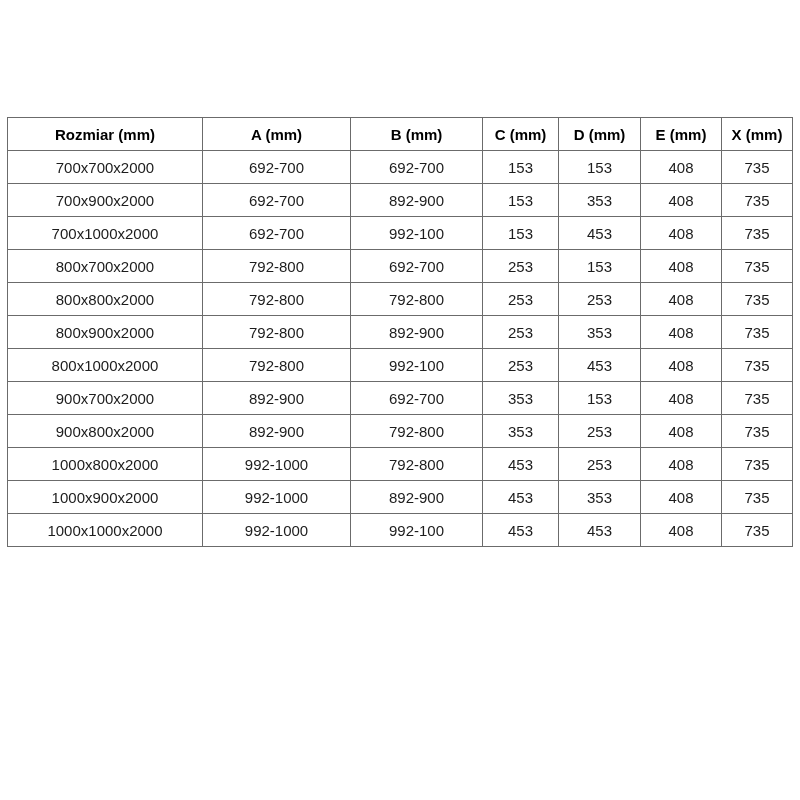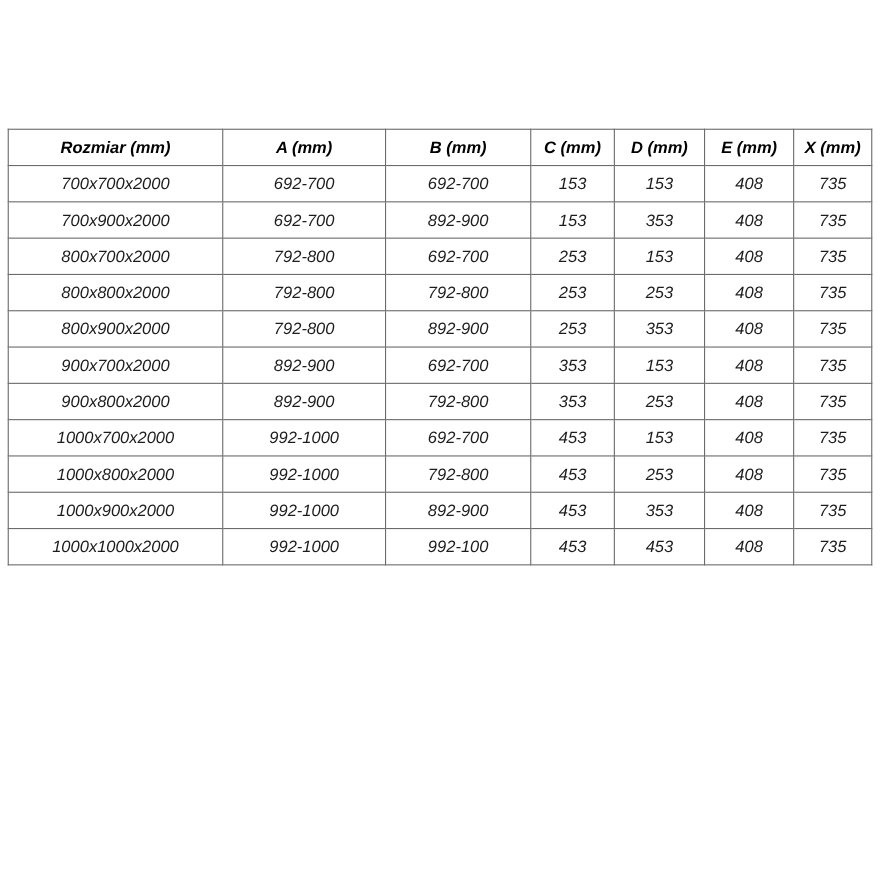--- a/index.html
+++ b/index.html
@@ -15,21 +15,20 @@
     width: 800px;
     height: 800px;
     background: #ffffff;
     overflow: hidden;
   }
   .table-wrap {
     position: absolute;
     left: 7px;
     top: 117px;
     width: 786px;
-    font-style: italic;
   }
   table.spec-table {
     border-collapse: collapse;
     table-layout: fixed;
     width: 785px;
   }
   table.spec-table th,
   table.spec-table td {
     border: 1px solid #6b6b6b;
     text-align: center;
@@ -89,20 +88,29 @@
           <tr>
             <td>700x900x2000</td>
             <td>692-700</td>
             <td>892-900</td>
             <td>153</td>
             <td>353</td>
             <td>408</td>
             <td>735</td>
           </tr>
           <tr>
+            <td>700x1000x2000</td>
+            <td>692-700</td>
+            <td>992-100</td>
+            <td>153</td>
+            <td>453</td>
+            <td>408</td>
+            <td>735</td>
+          </tr>
+          <tr>
             <td>800x700x2000</td>
             <td>792-800</td>
             <td>692-700</td>
             <td>253</td>
             <td>153</td>
             <td>408</td>
             <td>735</td>
           </tr>
           <tr>
             <td>800x800x2000</td>
@@ -116,43 +124,43 @@
           <tr>
             <td>800x900x2000</td>
             <td>792-800</td>
             <td>892-900</td>
             <td>253</td>
             <td>353</td>
             <td>408</td>
             <td>735</td>
           </tr>
           <tr>
+            <td>800x1000x2000</td>
+            <td>792-800</td>
+            <td>992-100</td>
+            <td>253</td>
+            <td>453</td>
+            <td>408</td>
+            <td>735</td>
+          </tr>
+          <tr>
             <td>900x700x2000</td>
             <td>892-900</td>
             <td>692-700</td>
             <td>353</td>
             <td>153</td>
             <td>408</td>
             <td>735</td>
           </tr>
           <tr>
             <td>900x800x2000</td>
             <td>892-900</td>
             <td>792-800</td>
             <td>353</td>
             <td>253</td>
-            <td>408</td>
-            <td>735</td>
-          </tr>
-          <tr>
-            <td>1000x700x2000</td>
-            <td>992-1000</td>
-            <td>692-700</td>
-            <td>453</td>
-            <td>153</td>
             <td>408</td>
             <td>735</td>
           </tr>
           <tr>
             <td>1000x800x2000</td>
             <td>992-1000</td>
             <td>792-800</td>
             <td>453</td>
             <td>253</td>
             <td>408</td>

